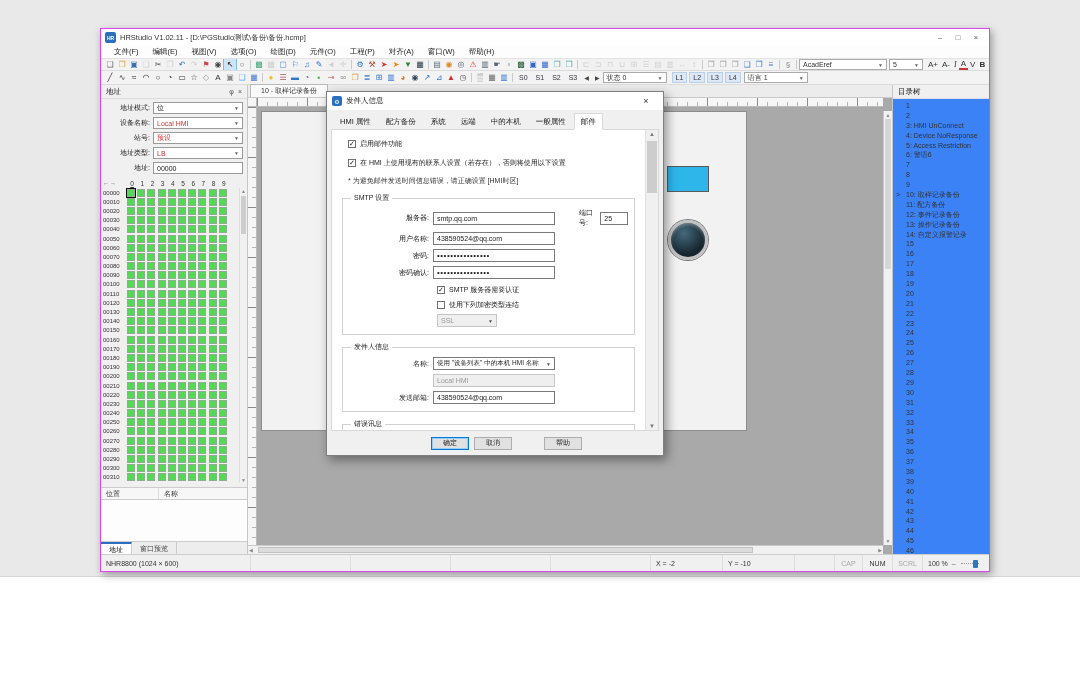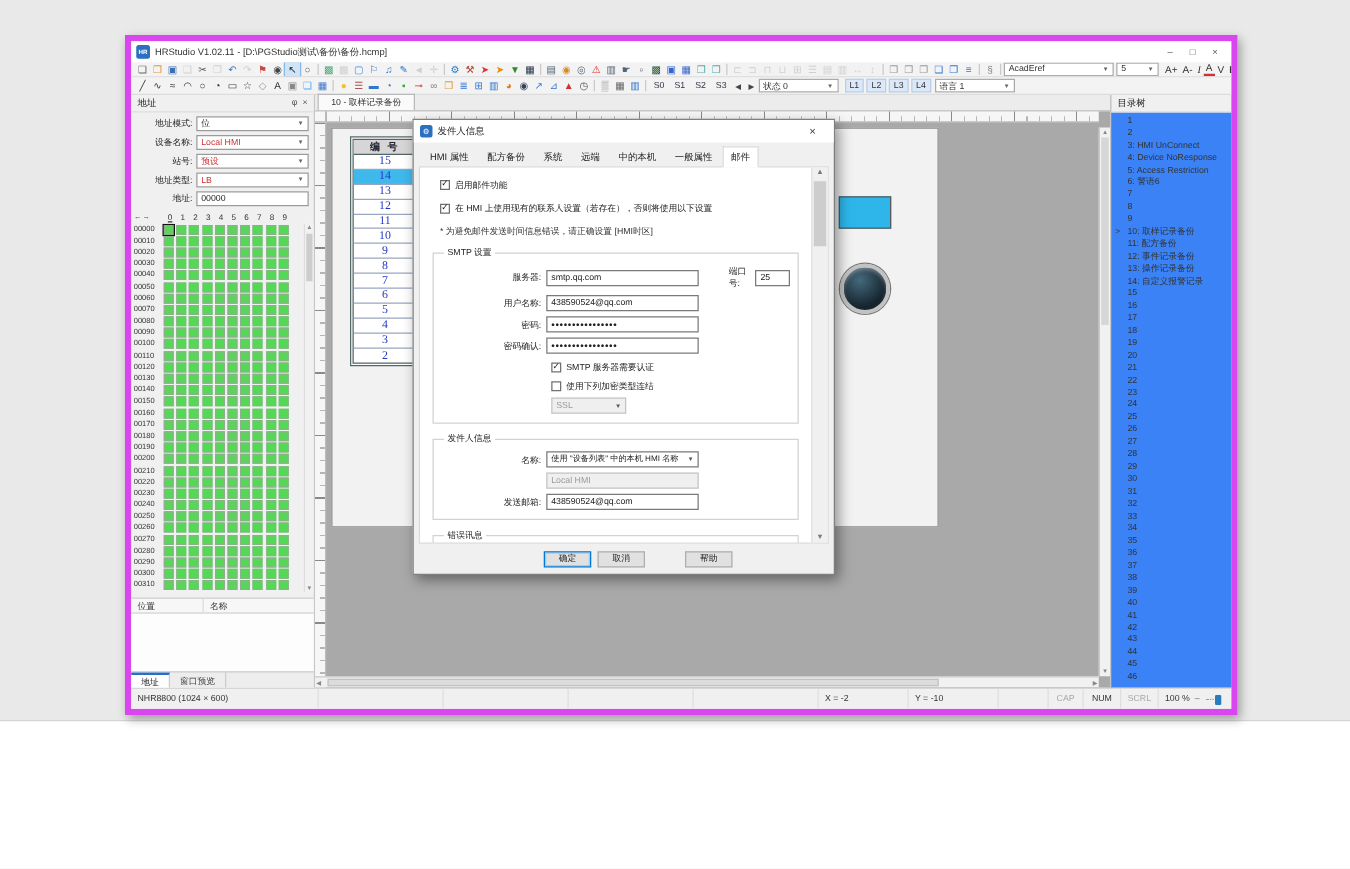--- a/index.html
+++ b/index.html
@@ -1,20 +1,20 @@
 <!DOCTYPE html>
 <html><head>
 <meta charset="utf-8">
 <style>
 *{margin:0;padding:0;box-sizing:border-box}
 html,body{width:1080px;height:695px;overflow:hidden}
 body{font-family:"Liberation Sans",sans-serif;background:#fff}
 .stage{position:relative;width:1080px;height:695px;background:#e9e9e9}
 .stage::after{content:"";position:absolute;left:0;top:576px;right:0;bottom:0;background:#fff;border-top:1px solid #d5d5d5}
-.window{position:absolute;left:100px;top:28px;width:890px;height:544px;background:#f0f0f0;border:5px solid #d946ef;box-shadow:2px 3px 8px rgba(0,0,0,.35);display:flex;flex-direction:column;z-index:1}
+.window{position:absolute;left:100px;top:28px;width:890px;height:544px;background:#f0f0f0;border:1px solid #d946ef;box-shadow:2px 3px 8px rgba(0,0,0,.35);display:flex;flex-direction:column;z-index:1}
 
 .titlebar{height:17px;background:#fff;display:flex;align-items:center;padding:0 4px;font-size:7.5px;color:#333;flex:0 0 auto}
 .appicon{width:11px;height:11px;background:#2a6fc0;border-radius:2px;color:#fff;font-size:5px;font-weight:bold;display:flex;align-items:center;justify-content:center;margin-right:4px;flex:0 0 auto}
 .winctrls{margin-left:auto;display:flex}
 .winctrl{width:18px;height:13px;display:flex;align-items:center;justify-content:center;font-size:7.5px;color:#555}
 
 .menubar{height:13px;background:#fdfdfd;display:flex;align-items:center;padding:0 6px;font-size:7.5px;color:#222;border-bottom:1px solid #e3e3e3;flex:0 0 auto}
 .menu-item{padding:0 7px}
 
 .tbar{display:flex;align-items:center;background:#f3f3f3;border-bottom:1px solid #dcdcdc;padding:0 3px;flex:0 0 auto;overflow:hidden}
@@ -144,20 +144,32 @@
     <div class="titlebar">
       <div class="appicon">HR</div>
       <span>HRStudio V1.02.11 - [D:\PGStudio测试\备份\备份.hcmp]</span>
       <div class="winctrls">
         <span class="winctrl">–</span>
         <span class="winctrl">□</span>
         <span class="winctrl">×</span>
       </div>
     </div>
 
+    <div class="menubar" id="menubar">
+        <span class="menu-item">文件(F)</span>
+        <span class="menu-item">编辑(E)</span>
+        <span class="menu-item">视图(V)</span>
+        <span class="menu-item">选项(O)</span>
+        <span class="menu-item">绘图(D)</span>
+        <span class="menu-item">元件(O)</span>
+        <span class="menu-item">工程(P)</span>
+        <span class="menu-item">对齐(A)</span>
+        <span class="menu-item">窗口(W)</span>
+        <span class="menu-item">帮助(H)</span>
+      </div>
 
     <div class="tbar" id="toolbar1">
       <span id="tb1-icons" style="display:flex;align-items:center">
           <span class="tbi" style="color: rgb(102, 102, 102);">❏</span>
           <span class="tbi" style="color: rgb(221, 153, 51);">❐</span>
           <span class="tbi" style="color: rgb(58, 111, 176);">▣</span>
           <span class="tbi dis" style="color: rgb(153, 153, 153);">❑</span>
           <span class="tbi" style="color: rgb(85, 85, 85);">✂</span>
           <span class="tbi dis" style="color: rgb(153, 153, 153);">❒</span>
           <span class="tbi" style="color: rgb(68, 119, 187);">↶</span>
@@ -796,41 +808,20 @@
       <div class="center">
         <div class="doctabs">
           <span class="doctab">10 - 取样记录备份</span>
         </div>
         <div class="canvas-wrap">
           <div class="corner"></div>
           <div class="ruler-h"></div>
           <div class="ruler-v"></div>
           <div class="canvas">
             <div class="page">
-              <div class="num-table">
-                <div class="nt-in">
-                  <div class="nt-head">编 号</div>
-                  <div id="nt-rows">
-                      <div class="nt-row">15</div>
-                      <div class="nt-row sel">14</div>
-                      <div class="nt-row">13</div>
-                      <div class="nt-row">12</div>
-                      <div class="nt-row">11</div>
-                      <div class="nt-row">10</div>
-                      <div class="nt-row">9</div>
-                      <div class="nt-row">8</div>
-                      <div class="nt-row">7</div>
-                      <div class="nt-row">6</div>
-                      <div class="nt-row">5</div>
-                      <div class="nt-row">4</div>
-                      <div class="nt-row">3</div>
-                      <div class="nt-row">2</div>
-                    </div>
-                </div>
-              </div>
               <div class="blue-rect"></div>
               <div class="knob"></div>
             </div>
           </div>
           <div class="vscroll2">
             <span class="up">▲</span>
             <div class="thumb"></div>
             <span class="dn">▼</span>
           </div>
           <div class="hscroll">

